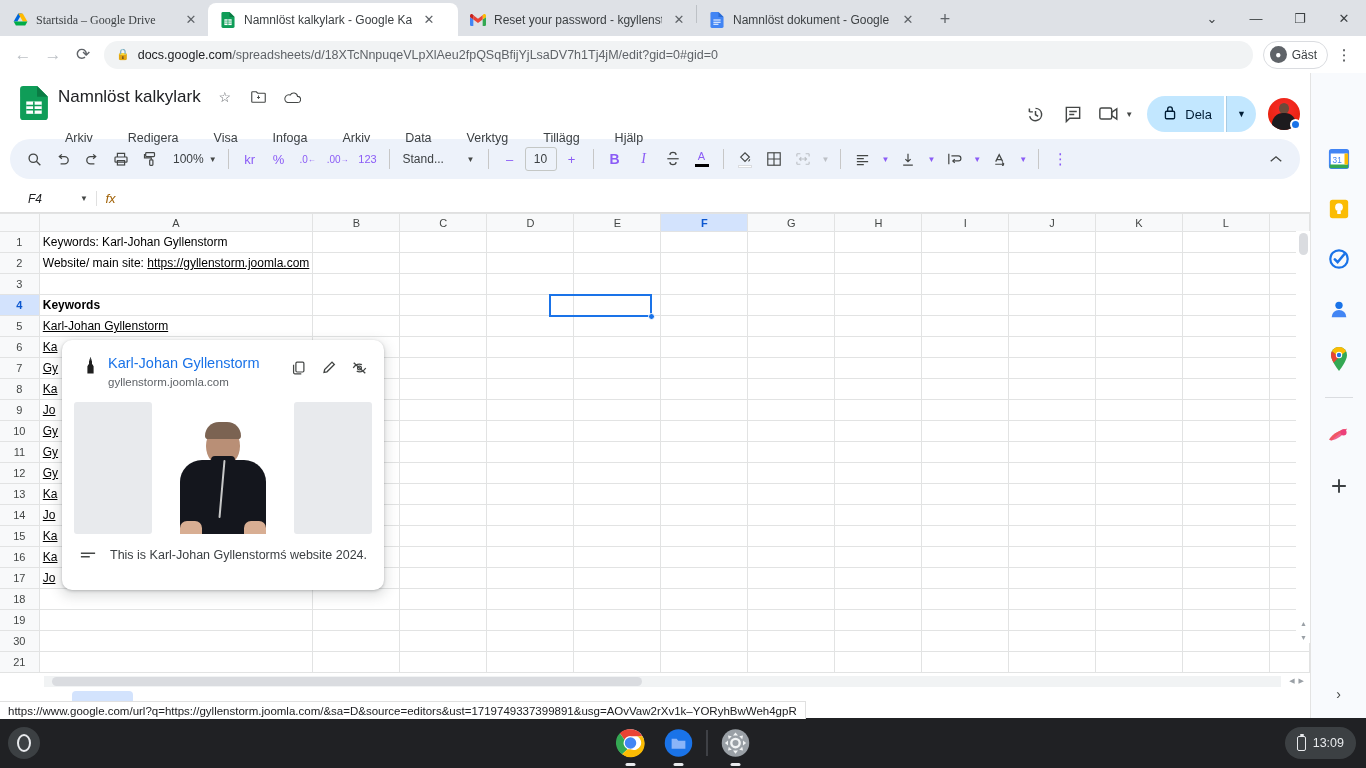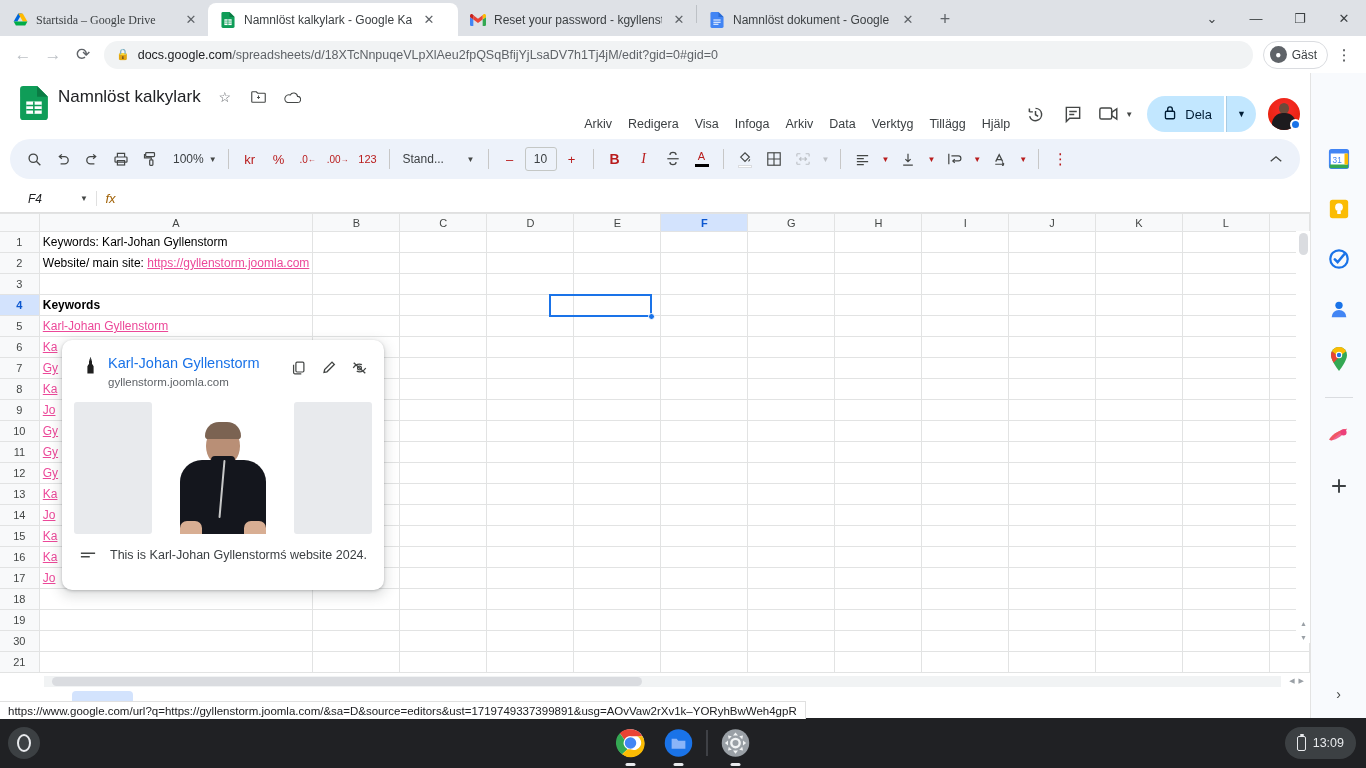--- a/index.html
+++ b/index.html
@@ -74,21 +74,21 @@
 
   
   .app { position: absolute; top: 73px; left: 0; width: 1310px; height: 645px; background: #fff; }
 
   .sheets-header { height: 66px; display: flex; padding: 8px 10px 0 10px; background: #fff; }
   .sheets-logo { width: 36px; height: 36px; margin: 4px 6px 0 6px; flex:0 0 36px; display:flex; align-items:center; justify-content:center;}
   .doc-meta { flex: 1 1 auto; padding-top: 2px; }
   .doc-title-row { display: flex; align-items: center; gap: 14px; height: 28px; }
   .doc-title { font-size: 17px; color: #202124; font-weight: 400; }
   .titleicon { width: 20px; height: 20px; display:flex; align-items:center; justify-content:center; color: #5f6368; font-size: 14px; }
-  .menubar { display: flex; gap: 2px; margin-top: 3px; justify-content: flex-end; }
+  .menubar { display: flex; gap: 21px; margin-top: 17px; }
   .menuitem { font-size: 12.5px; color: #3c4043; padding: 3px 7px; border-radius: 4px; }
   .hdr-actions { display: flex; align-items: center; gap: 2px; padding-top: 8px; }
   .hdr-icon { width: 36px; height: 36px; border-radius: 50%; display: flex; align-items: center; justify-content: center; color: #444746; }
   .share-btn {
     display: flex; align-items: center; height: 36px; background: #c2e7ff;
     border-radius: 18px 0 0 18px; padding: 0 12px 0 16px; gap: 8px;
     font-size: 13px; color: #001d35; font-weight: 500; margin-left: 6px;
   }
   .share-caret {
     width: 30px; height: 36px; background: #c2e7ff; border-radius: 0 18px 18px 0;
@@ -104,21 +104,21 @@
   .avatar .head { position: absolute; left: 11px; top: 5px; width: 10px; height: 11px; border-radius: 50%; background: #6d4a3a; }
   .avatar .body { position: absolute; left: 4px; top: 15px; width: 24px; height: 18px; border-radius: 11px 11px 0 0; background: #1d1b1e; }
   .avatar-badge { position: absolute; right: -1px; bottom: 0px; width: 11px; height: 11px; border-radius: 50%; background: #1a73e8; border: 2px solid #fff; }
 
   
   .toolbar {
     height: 40px; margin: 0 10px; background: #edf2fa; border-radius: 20px;
     display: flex; align-items: center; padding: 0 10px; gap: 1px;
   }
   .tb-btn { min-width: 28px; height: 28px; border-radius: 4px; display: flex; align-items: center; justify-content: center;
-    color: #b91c1c; font-size: 13px; padding: 0 4px; }
+    color: #8b5cf6; font-size: 13px; padding: 0 4px; }
   .tb-sep { width: 1px; height: 20px; background: #c7c7c7; margin: 0 6px; }
   .tb-zoom { display: flex; align-items: center; height: 26px; padding: 0 4px 0 8px; font-size: 12px; color: #3c4043; }
   .tb-caret { font-size: 8px; margin-left: 5px; color: #444746; }
   .tb-font { display: flex; align-items: center; width: 84px; height: 26px; padding: 0 6px; font-size: 12px; color: #3c4043; justify-content: space-between;}
   .fontsize-box { width: 32px; height: 24px; border: 1px solid #c4c7c5; border-radius: 3px;
     display: flex; align-items: center; justify-content: center; font-size: 12px; color: #3c4043; background: #edf2fa; }
   .tb-grow { flex: 1 1 auto; }
   .tb-disabled { color: #bdc1c6; }
 
   
@@ -132,21 +132,21 @@
   .grid-wrap { position: relative; height: 460px; overflow: hidden; background: #fff; }
   .grid-table { border-collapse: collapse; table-layout: fixed; }
   .grid-table td, .grid-table th { border: 1px solid #e2e3e3; font-weight: 400; }
   .corner { width: 44px; height: 18px; background: #f8f9fa; border-left: none !important; }
   .colhdr { height: 18px; background: #f8f9fa; font-size: 11px; color: #444746; text-align: center; }
   .colhdr.sel { background: #d3e3fd; color: #0b57d0; font-weight: 700; }
   .rowhdr { width: 44px; height: 21px; background: #f8f9fa; font-size: 11px; color: #444746; text-align: center; border-left: none !important; }
   .rowhdr.sel { background: #d3e3fd; color: #0b57d0; font-weight: 700; }
   .cell { height: 21px; font-size: 12px; color: #000; padding: 0 3px; overflow: hidden; white-space: nowrap; }
   .cell.bold { font-weight: 700; }
-  .cell .lnk { color: #ec4899; text-decoration: underline; }
+  .cell .lnk { color: #000000; text-decoration: underline; }
   .cell.spill { overflow: visible; position: relative; z-index: 1; }
 
   .sel-box { position: absolute; border: 2px solid #1a73e8; pointer-events: none; }
   .sel-handle { position: absolute; width: 7px; height: 7px; border-radius: 50%; background: #1a73e8; border: 1px solid #fff; }
 
   
   .vscroll { position: absolute; right: 0; top: 18px; width: 14px; bottom: 30px; background: #fff; }
   .vthumb { position: absolute; top: 2px; left: 3px; width: 9px; height: 22px; border-radius: 5px; background: #dadce0; }
   .vbtn { position: absolute; left: 2px; width: 11px; height: 12px; display: flex; align-items: center; justify-content: center; color: #9aa0a6; font-size: 7px; }
 

